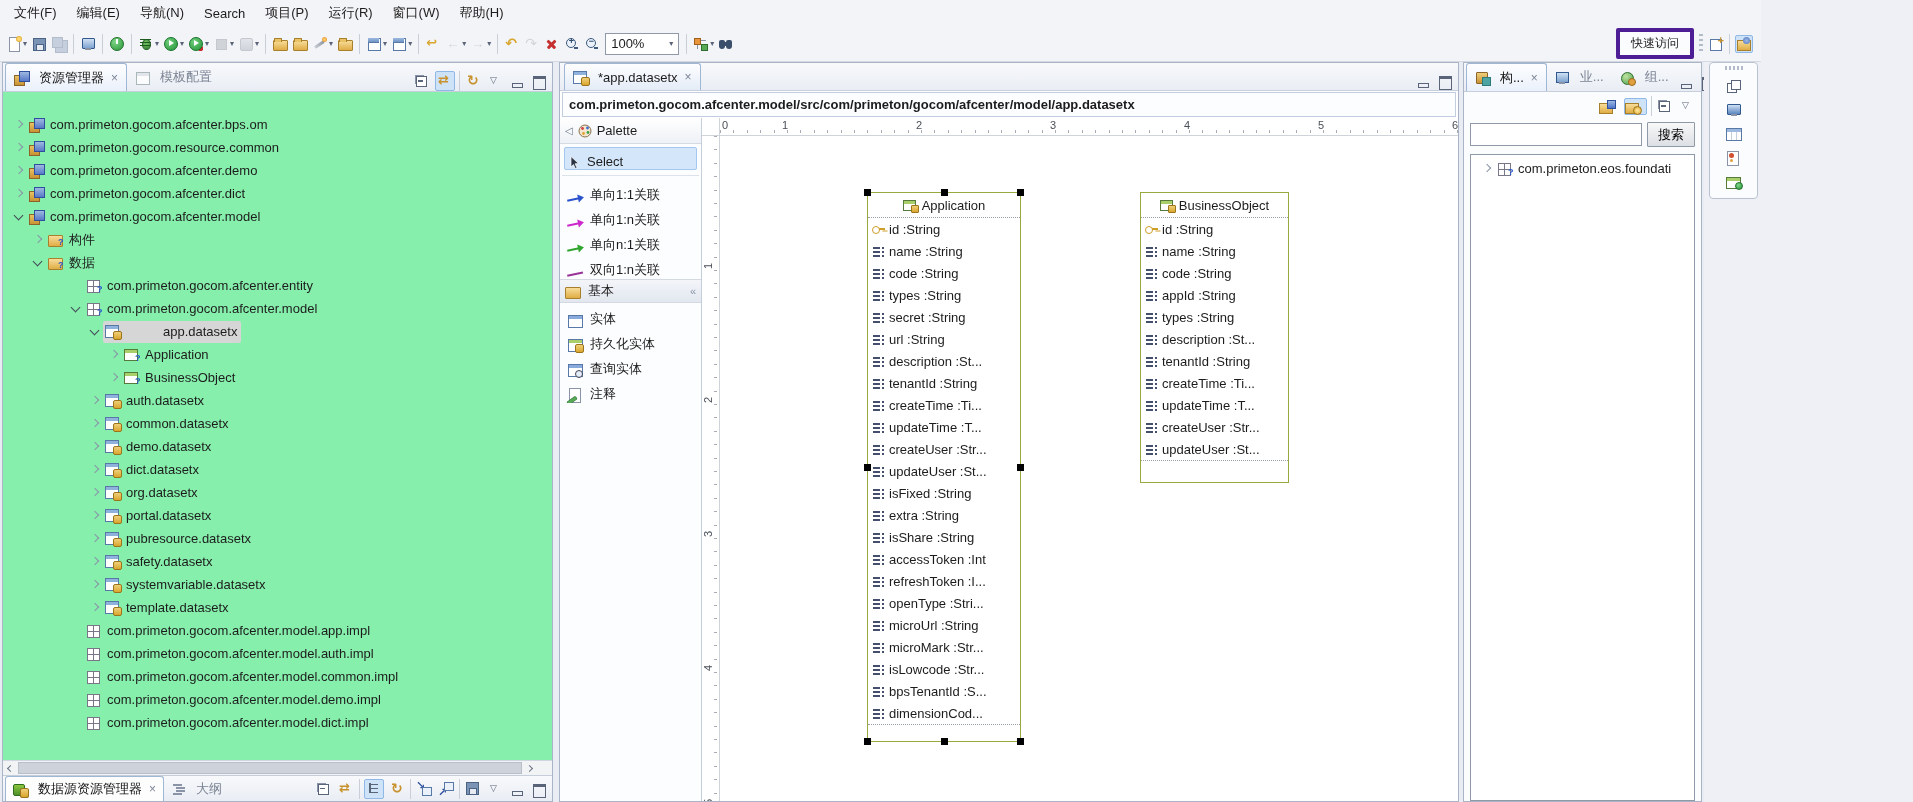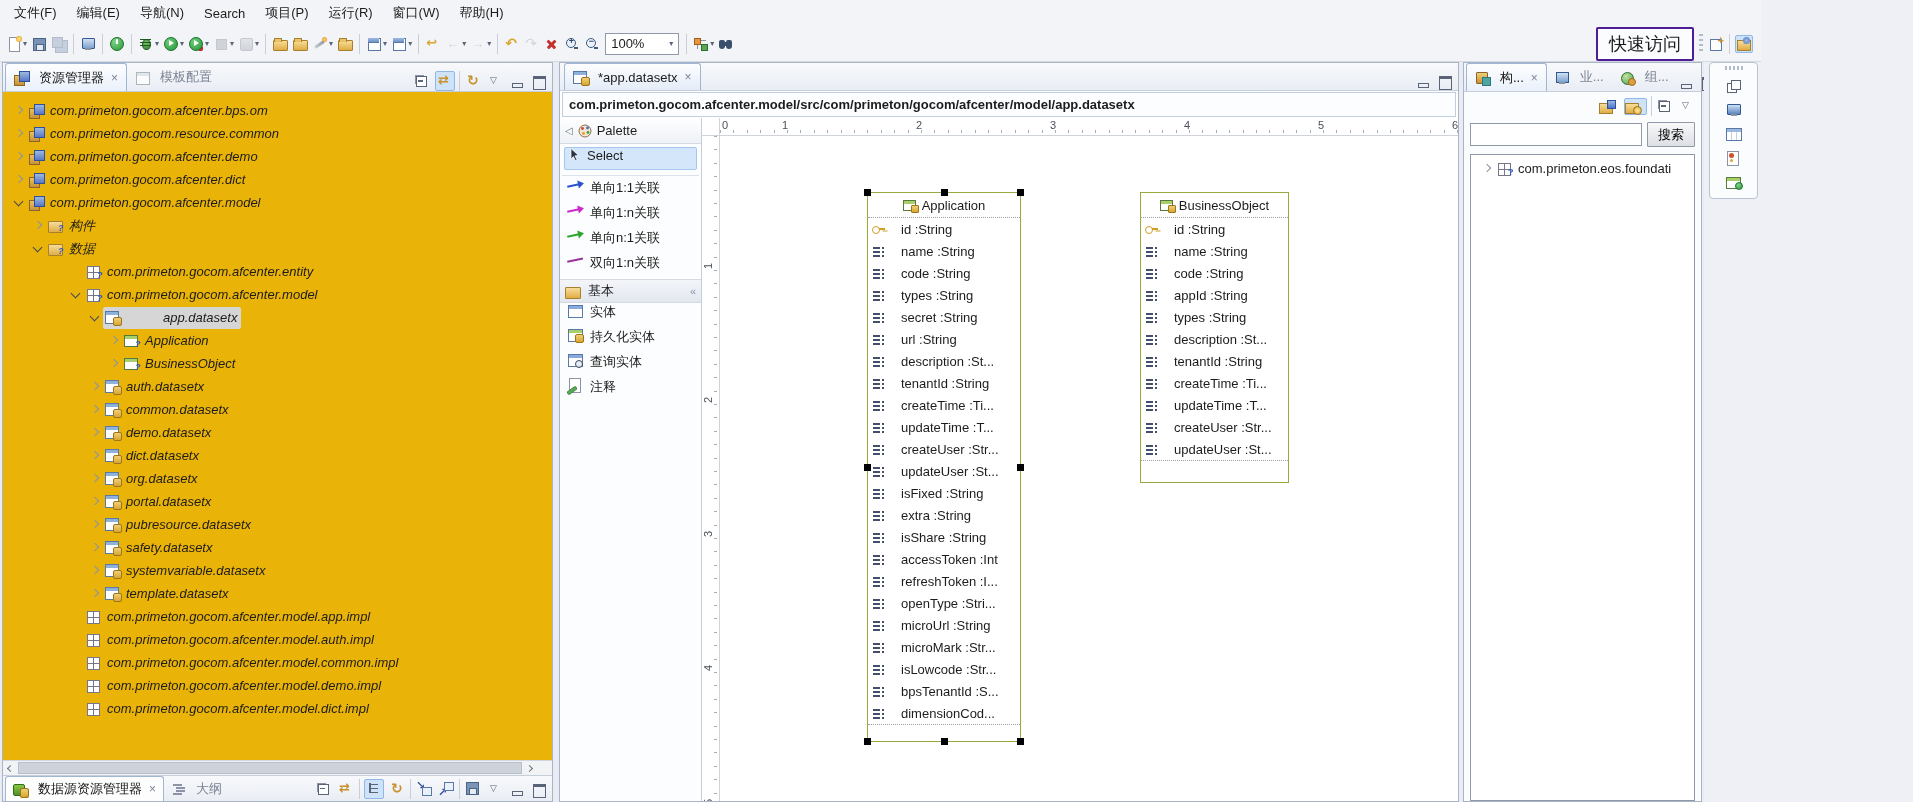--- a/index.html
+++ b/index.html
@@ -15,21 +15,21 @@
 .tbtn{display:inline-flex;align-items:center;gap:1px;padding:2px;border-radius:3px;flex:none;}
 .tbtn .dda{display:none;font-size:8px;color:#5a6478;line-height:8px;}
 .tbtn.dd .dda{display:inline;}
 .tbtn.dis .icn{opacity:.38;}
 .tbtn.sep{width:1px;height:20px;background:#c9ced8;padding:0;margin:0 4px;border-radius:0;}
 .icn{width:16px;height:16px;position:relative;display:inline-block;flex:none;}
 .zoombox{width:74px;height:22px;border:1px solid #8f99a8;background:#fff;display:inline-flex;align-items:center;padding:0 5px;margin:0 3px;}
 .zoombox .zv{font-size:13px;}
 .zoombox .dda2{margin-left:auto;font-size:8px;color:#5a6478;}
 .tb-right{margin-left:auto;display:flex;align-items:center;gap:5px;padding-right:4px;}
-.qa{border:2px solid #4c1d95;background:#fbfcfe;padding:3px 11px;font-size:18px;border-radius:2px;}
+.qa{border:4px solid #4c1d95;background:#fbfcfe;padding:3px 11px;font-size:12px;border-radius:2px;}
 .hdots{width:4px;height:20px;background:repeating-linear-gradient(180deg,#b4bbc8 0 2px,transparent 2px 5px);}
 .vline{width:1px;height:20px;background:#c9ced8;}
 
 
 .ic-new::before{content:"";position:absolute;left:3px;top:1px;width:9px;height:13px;background:#fff;border:1px solid #8a94a6;}
 .ic-new::after{content:"";position:absolute;right:0;top:0;width:6px;height:6px;background:radial-gradient(circle,#ffd76e 30%,#e0a62e 75%);border-radius:50%;}
 .ic-save::before{content:"";position:absolute;left:2px;top:2px;width:11px;height:11px;background:#7b94b5;border:1px solid #4a6284;}
 .ic-save::after{content:"";position:absolute;left:5px;top:8px;width:6px;height:5px;background:#e8ecf2;border:1px solid #4a6284;}
 .ic-saveall::before{content:"";position:absolute;left:1px;top:1px;width:9px;height:9px;background:#7b94b5;border:1px solid #4a6284;box-shadow:4px 4px 0 #7b94b5,4px 4px 0 1px #4a6284;}
 .ic-console::before{content:"";position:absolute;left:2px;top:2px;width:11px;height:9px;background:linear-gradient(#cfe0f4,#7fa3cf);border:1px solid #31598f;border-radius:1px;}
@@ -90,21 +90,21 @@
 .ph-collapse::before{content:"";position:absolute;left:3px;top:4px;width:9px;height:9px;border:1px solid #5a6478;background:#fff;box-shadow:-2px -2px 0 -1px #8a94a6;}
 .ph-collapse::after{content:"";position:absolute;left:5px;top:8px;width:5px;height:1.5px;background:#5a6478;}
 .ph-link::before{content:"⇄";position:absolute;left:2px;top:0px;color:#c8922e;font-weight:bold;font-size:13px;}
 .ph-refresh::before{content:"↻";position:absolute;left:3px;top:0px;color:#c8922e;font-weight:bold;font-size:14px;}
 .ph-menu::before{content:"▽";position:absolute;left:4px;top:3px;color:#5a6478;font-size:9px;}
 .ph-min::before{content:"";position:absolute;left:4px;top:11px;width:9px;height:3px;border:1px solid #5a6478;}
 .ph-max::before{content:"";position:absolute;left:3px;top:4px;width:11px;height:10px;border:1px solid #5a6478;border-top-width:3px;}
 .selbox{background:#cfe3f8;border:1px solid #8fb8e6;border-radius:2px;display:inline-flex;padding:0;}
 
 
-.tree{flex:1;overflow:hidden;position:relative;background:#eab308;padding-top:7px;font-style:italic;}
+.tree{flex:1;overflow:hidden;position:relative;background:#86efac;padding-top:21px;}
 .trow{height:23px;display:flex;align-items:center;white-space:nowrap;}
 .d0{padding-left:8px}.d1{padding-left:27px}.d2{padding-left:46px}.d3{padding-left:65px}.d4{padding-left:84px}.d5{padding-left:103px}
 .texp{width:16px;height:23px;position:relative;flex:none;}
 .texp.exp-c::before{content:"";position:absolute;left:5px;top:8px;width:5px;height:5px;border-right:1.2px solid #8a94a6;border-bottom:1.2px solid #8a94a6;transform:rotate(-45deg);}
 .texp.exp-e::before{content:"";position:absolute;left:4px;top:7px;width:6px;height:6px;border-right:1.5px solid #424a58;border-bottom:1.5px solid #424a58;transform:rotate(45deg);}
 .tsel-wrap{display:inline-flex;align-items:center;height:22px;padding:0 4px 0 2px;border-radius:2px;}
 .tsel-wrap.sel{background:#d6d6d6;gap:37px;}
 .ticn{width:17px;height:15px;position:relative;display:inline-block;flex:none;margin-right:4px;}
 .ti-pkg::before{content:"";position:absolute;left:0;top:5px;width:9px;height:9px;background:linear-gradient(#e8c264,#c89232);border:1px solid #8a642a;}
 .ti-pkg::after{content:"";position:absolute;left:5px;top:1px;width:9px;height:9px;background:linear-gradient(#9db9e0,#5878c8);border:1px solid #2d4f9e;}
@@ -149,21 +149,21 @@
 
 
 .etabbar{height:28px;background:linear-gradient(#f8f9fb,#e9edf4);border-bottom:1px solid #c6cedc;display:flex;align-items:flex-end;flex:none;}
 .etab{height:27px;background:linear-gradient(#fdfdfe,#e4ecf8);border:1px solid #9fb6d4;border-bottom:none;border-radius:3px 3px 0 0;padding:0 8px;display:flex;align-items:center;gap:4px;margin-left:4px;}
 .breadcrumb{height:25px;margin:1px 2px;border:1px solid #c2cde0;background:#fbfdff;display:flex;align-items:center;padding:0 6px;flex:none;white-space:nowrap;overflow:hidden;font-weight:bold;}
 .ebody{flex:1;display:flex;min-height:0;}
 .palette{width:142px;border-right:1px solid #c6cedc;background:#fcfdfe;display:flex;flex-direction:column;flex:none;overflow:hidden;}
 .pal-head{height:26px;display:flex;align-items:center;gap:5px;padding:0 5px;border-bottom:1px solid #d5dae2;background:linear-gradient(#ffffff,#eef1f6);flex:none;}
 .pal-coll{color:#6a7485;font-size:10px;}
 .pal-coll::before{content:"◁";}
-.pal-item{height:25px;display:flex;align-items:flex-start;gap:6px;padding:0 7px;white-space:nowrap;overflow:hidden;}
+.pal-item{height:25px;display:flex;align-items:flex-end;gap:6px;padding:0 7px;white-space:nowrap;overflow:hidden;}
 .pal-select{background:#d4e6fa;border:1px solid #a3c7ee;border-radius:2px;margin:3px 4px 2px;height:23px;padding:0 4px;}
 .pal-sep{border-top:1px solid #dde1e8;margin:3px 2px;}
 .pa{width:17px;height:11px;position:relative;flex:none;transform:rotate(-12deg);}
 .pa::before{content:"";position:absolute;left:0;top:5px;width:12px;height:2px;background:var(--c,#555);}
 .pa.head::after{content:"";position:absolute;right:0;top:1.5px;border-left:6px solid var(--c,#555);border-top:4.5px solid transparent;border-bottom:4.5px solid transparent;}
 .pa.nohead::before{width:16px;}
 .pal-sect{height:24px;display:flex;align-items:center;gap:6px;padding:0 5px;background:linear-gradient(#f3f5f9,#e2e7ef);border-top:1px solid #d5dae2;border-bottom:1px solid #d5dae2;flex:none;}
 .pal-sect .pin{margin-left:auto;color:#8a94a6;font-size:11px;}
 .pal-sect .pin::before{content:"«";}
 .pi{width:17px;height:15px;position:relative;flex:none;}
@@ -189,21 +189,21 @@
 
 
 .entity{position:absolute;background:#fff;border:1px solid #97a93f;display:flex;flex-direction:column;}
 #ent-app{left:147px;top:56px;width:154px;height:550px;}
 #ent-bo{left:420px;top:56px;width:149px;height:291px;}
 .ent-head{height:25px;display:flex;align-items:center;justify-content:center;gap:5px;border-bottom:1px dotted #9aa0a8;flex:none;white-space:nowrap;overflow:hidden;}
 .fi-table{width:14px;height:12px;position:relative;flex:none;}
 .fi-table::before{content:"";position:absolute;left:0;top:1px;width:11px;height:9px;border:1px solid #567a3a;background:linear-gradient(#a8cf6a 0 3px,#fff 3px);}
 .fi-table::after{content:"";position:absolute;left:8px;top:6px;width:6px;height:6px;background:linear-gradient(#f0cf7a,#d9a62e);border:1px solid #9c7419;border-radius:1px;}
 .ent-fields{flex:none;}
-.frow{height:22px;display:flex;align-items:center;gap:16px;padding:0 4px;white-space:nowrap;overflow:hidden;}
+.frow{height:22px;display:flex;align-items:center;gap:4px;padding:0 4px;white-space:nowrap;overflow:hidden;}
 .ent-foot{flex:1;border-top:1px dotted #9aa0a8;}
 .fi{width:13px;height:13px;position:relative;flex:none;}
 .fi-attr::before{content:"";position:absolute;left:1px;top:2px;width:7px;height:10px;background:repeating-linear-gradient(180deg,#44506b 0 2px,transparent 2px 4px);}
 .fi-attr::after{content:"";position:absolute;left:10px;top:2px;width:2px;height:10px;background:repeating-linear-gradient(180deg,#44506b 0 2px,transparent 2px 4px);}
 .fi-key::before{content:"";position:absolute;left:0;top:3.5px;width:6px;height:6px;border:1.8px solid #cf9e26;border-radius:50%;}
 .fi-key::after{content:"";position:absolute;left:6.5px;top:5.5px;width:6px;height:2px;background:#cf9e26;box-shadow:3px 2px 0 -0.5px #cf9e26;}
 .hd{position:absolute;width:7px;height:7px;background:#000;z-index:3;}
 .hd.tl{left:-4px;top:-4px}.hd.tm{left:calc(50% - 3.5px);top:-4px}.hd.tr{right:-4px;top:-4px}
 .hd.ml{left:-4px;top:calc(50% - 3.5px)}.hd.mr{right:-4px;top:calc(50% - 3.5px)}
 .hd.bl{left:-4px;bottom:-4px}.hd.bm{left:calc(50% - 3.5px);bottom:-4px}.hd.br{right:-4px;bottom:-4px}

